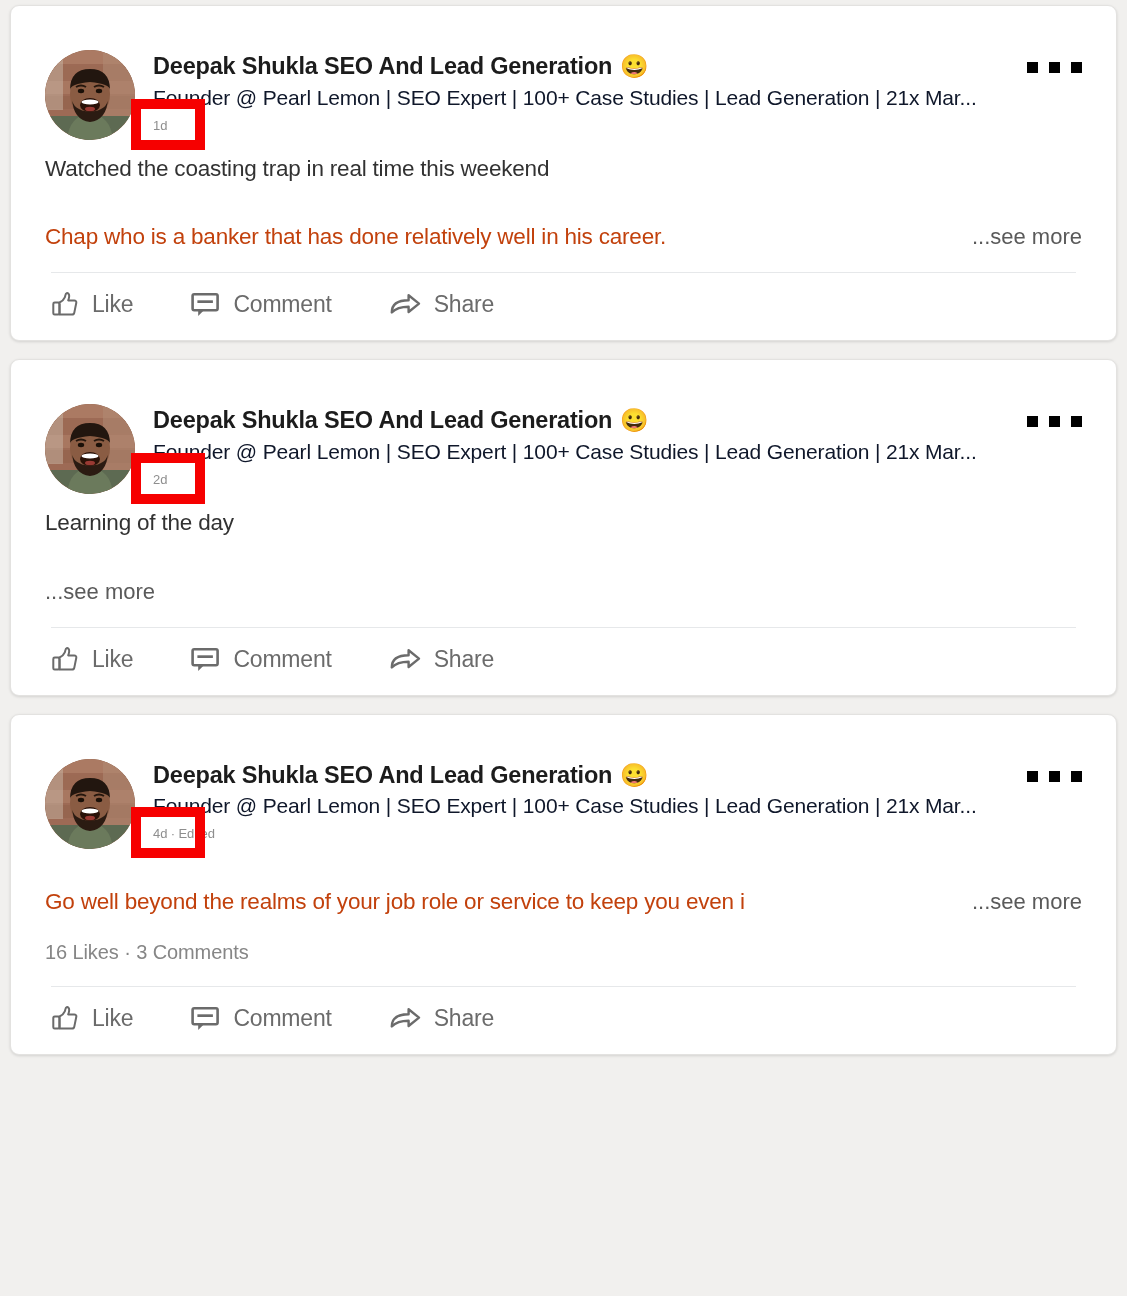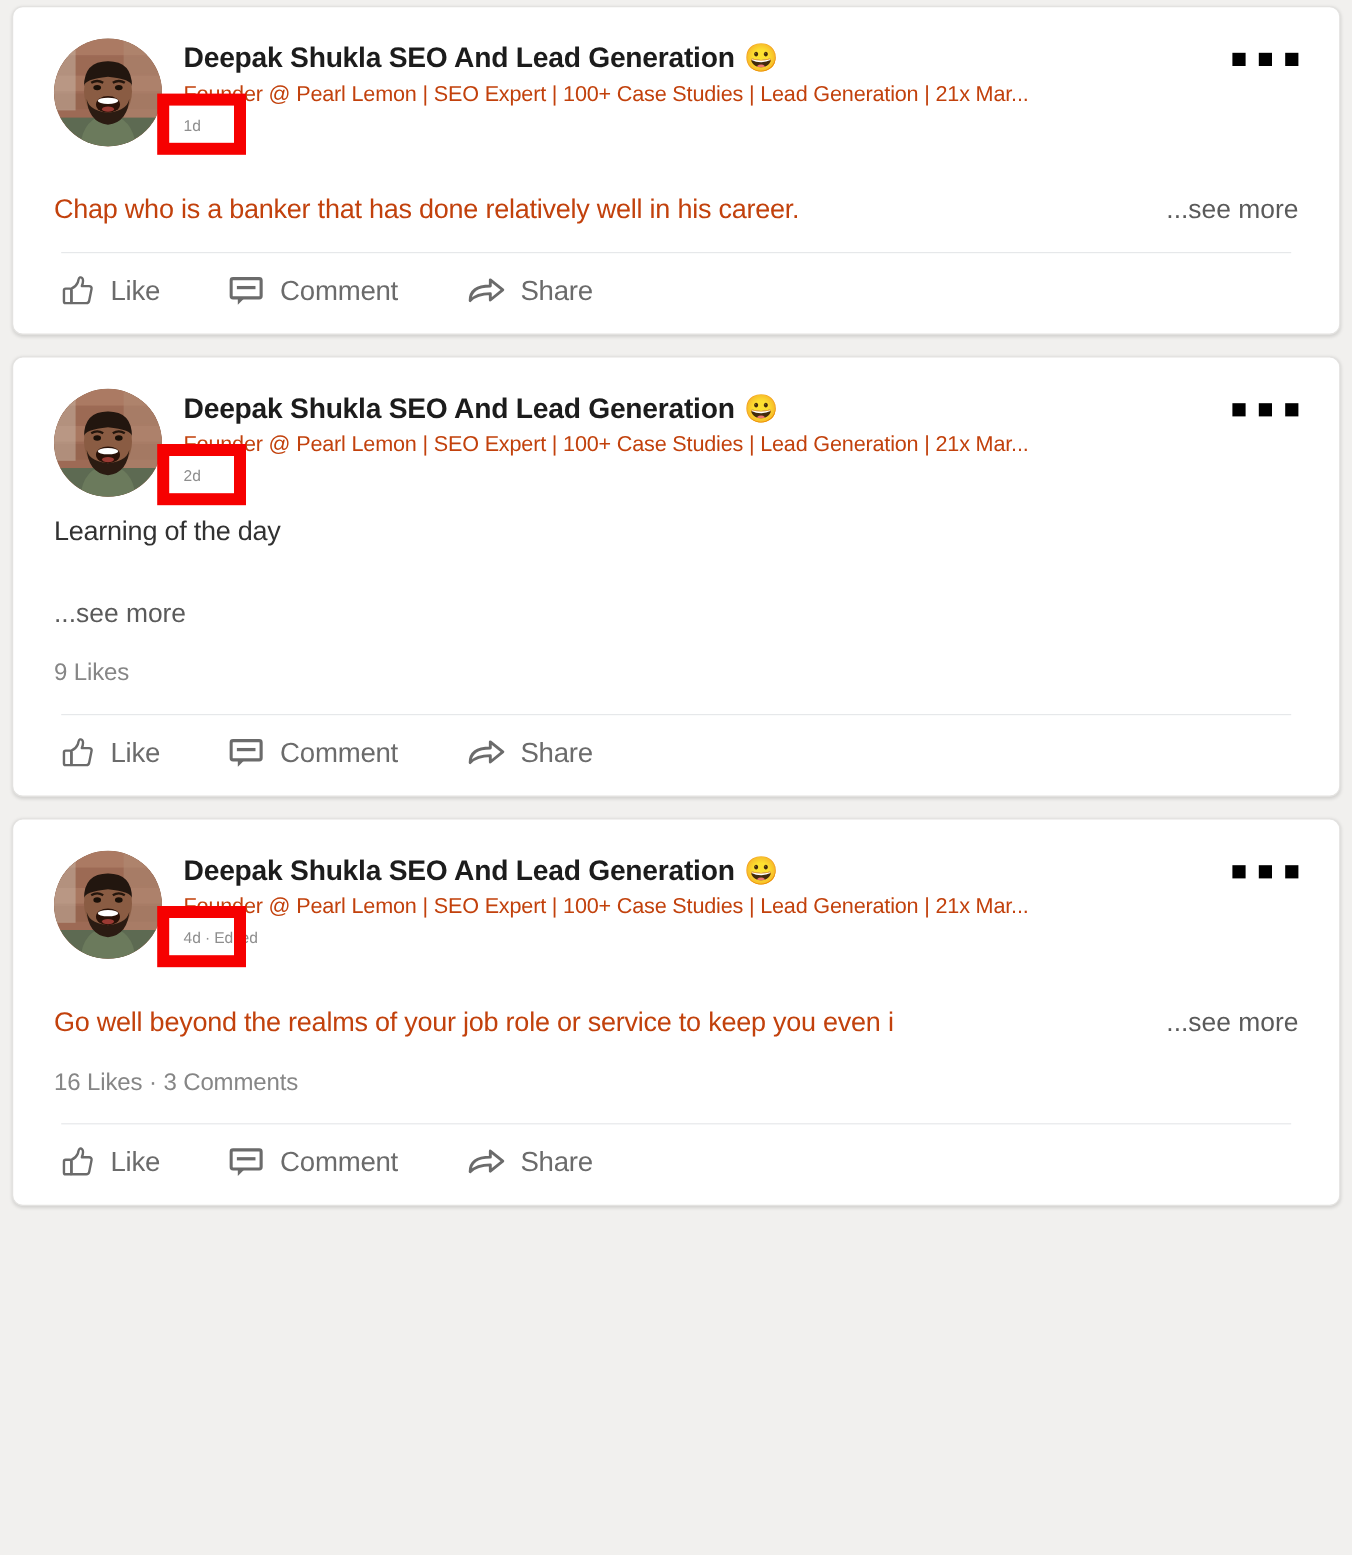--- a/index.html
+++ b/index.html
@@ -29,20 +29,21 @@
     position: relative;
     padding: 0;
   }
 
   
   .post-header {
     display: flex;
     align-items: flex-start;
     padding: 26px 26px 0 34px;
     position: relative;
+    margin-top: 18px;
   }
 
   .avatar {
     width: 90px;
     height: 90px;
     min-width: 90px;
     border-radius: 50%;
     overflow: hidden;
     position: relative;
     background: #9b7a63;
@@ -70,22 +71,22 @@
     letter-spacing: -0.2px;
     white-space: nowrap;
   }
   .author-emoji {
     font-size: 23px;
     line-height: 1;
     display: inline-block;
   }
 
   .headline {
-    font-size: 18px;
-    color: #c2410c;
+    font-size: 21px;
+    color: #0f172a;
     margin-top: 7px;
     white-space: nowrap;
     overflow: hidden;
     letter-spacing: -0.15px;
   }
 
   .timestamp {
     font-size: 13px;
     color: #8e8e8e;
     margin-top: 8px;
@@ -239,20 +240,21 @@
       </div>
 
       <div class="menu-dots" title="More">
         <i></i>
         <i></i>
         <i></i>
       </div>
     </div>
 
     <div class="post-body">
+      <div class="body-line-1">Watched the coasting trap in real time this weekend</div>
       <div class="body-row-2">
         <div class="body-line-2">Chap who is a banker that has done relatively well in his career.</div>
         <div class="see-more">...see more</div>
       </div>
     </div>
 
 
     <div class="divider"></div>
 
     <div class="actions">
@@ -340,21 +342,20 @@
       </div>
     </div>
 
     <div class="post-body">
       <div class="body-line-1">Learning of the day</div>
       <div class="body-row-2">
         <div class="see-more">...see more</div>
       </div>
     </div>
 
-    <div class="engagement">9 Likes</div>
 
     <div class="divider"></div>
 
     <div class="actions">
       <button class="action-btn">
         <span class="icon">
           <svg width="28" height="27" viewBox="0 0 28 27" fill="none" xmlns="http://www.w3.org/2000/svg">
             <path d="M8.5 11.5 C8.5 11.5 12.4 9.8 13.8 6.4 C14.6 4.5 14.2 2.6 15.6 2.2 C17 1.8 18.2 3 18.2 5 C18.2 7 17.2 9.4 17.2 9.4 L23.3 9.4 C24.6 9.4 25.6 10.4 25.3 11.7 L23.3 21.6 C23.1 22.8 22.1 23.6 20.9 23.6 L8.5 23.6 Z" stroke="#6b6b6b" stroke-width="2" stroke-linejoin="round"></path>
             <rect x="2.3" y="11.5" width="6.2" height="12.1" rx="1.4" stroke="#6b6b6b" stroke-width="2"></rect>
           </svg>

